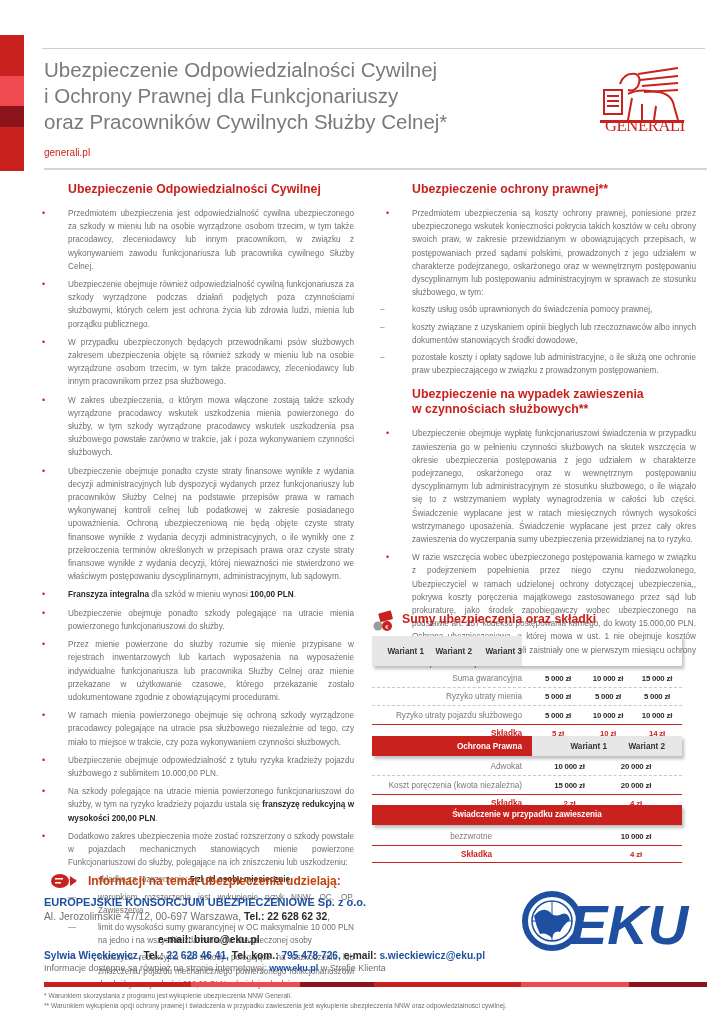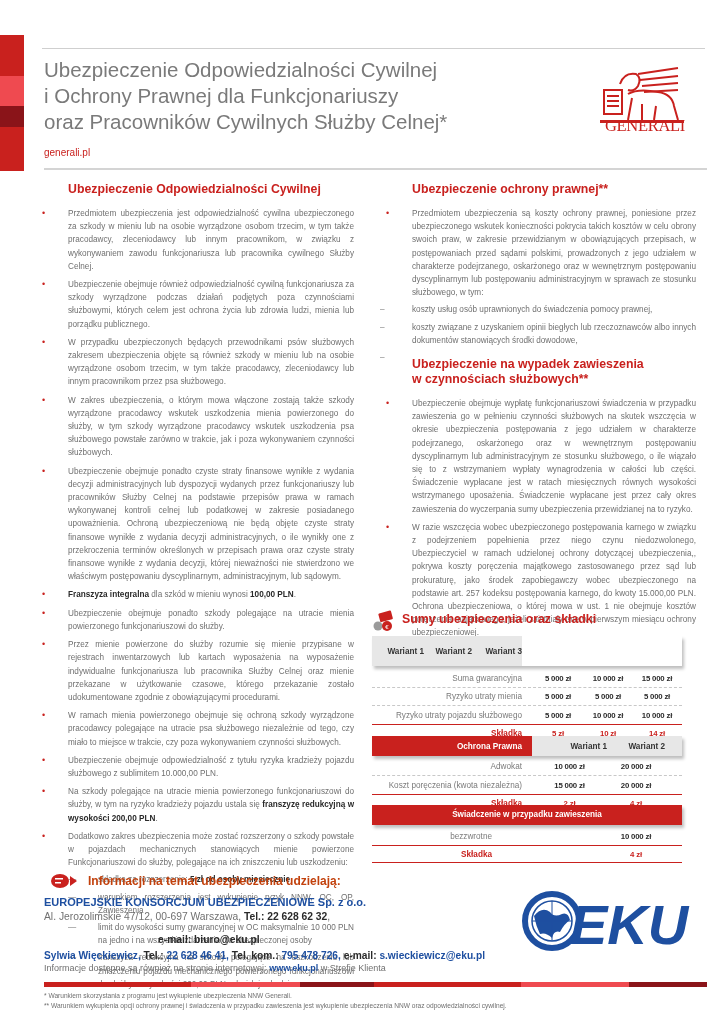--- a/index.html
+++ b/index.html
@@ -127,21 +127,21 @@
   </ul>
 </section>
 
 <section class="col col-right">
   <h2 class="sec-title">Ubezpieczenie ochrony prawnej**</h2>
   <ul class="bul">
     <li><span class="dot">•</span><span>Przedmiotem ubezpieczenia są koszty ochrony prawnej, poniesione przez ubezpieczonego wskutek konieczności pokrycia takich kosztów w celu obrony swoich praw, w zakresie przewidzianym w obowiązujących przepisach, w postępowaniach przed sądami polskimi, prowadzonych z jego udziałem w charakterze podejrzanego, oskarżonego oraz w wewnętrznym postępowaniu dyscyplinarnym lub postępowaniu administracyjnym w sprawach ze stosunku służbowego, w tym:</span>
       <ul class="dash" style="margin-left:-32px;">
         <li style="padding-left:32px;"><span class="dsh">–</span><span>koszty usług osób uprawnionych do świadczenia pomocy prawnej,</span></li>
         <li style="padding-left:32px;"><span class="dsh">–</span><span>koszty związane z uzyskaniem opinii biegłych lub rzeczoznawców albo innych dokumentów stanowiących środki dowodowe,</span></li>
-        <li style="padding-left:32px;"><span class="dsh">–</span></li>
+        <li style="padding-left:32px;"><span class="dsh">–</span><span>pozostałe koszty i opłaty sądowe lub administracyjne, o ile służą one ochronie praw ubezpieczającego w związku z prowadzonym postępowaniem.</span></li>
       </ul>
     </li>
   </ul>
   <h2 class="sec-title" style="margin-top:10px;">
     <span>Ubezpieczenie na wypadek zawieszenia</span><br><span>w czynnościach służbowych**</span>
   </h2>
   <ul class="bul">
     <li><span class="dot">•</span><span>Ubezpieczenie obejmuje wypłatę funkcjonariuszowi świadczenia w przypadku zawieszenia go w pełnieniu czynności służbowych na skutek wszczęcia w okresie ubezpieczenia postępowania z jego udziałem w charakterze podejrzanego, oskarżonego oraz w wewnętrznym postępowaniu dyscyplinarnym lub administracyjnym ze stosunku służbowego, o ile wiązało się to z wstrzymaniem wypłaty wynagrodzenia w całości lub części. Świadczenie wypłacane jest w ratach miesięcznych równych wysokości wstrzymanego uposażenia. Świadczenie wypłacane jest przez cały okres zawieszenia do wyczerpania sumy ubezpieczenia przewidzianej na to ryzyko.</span></li>
     <li><span class="dot">•</span><span>W razie wszczęcia wobec ubezpieczonego postępowania karnego w związku z podejrzeniem popełnienia przez niego czynu niedozwolonego, Ubezpieczyciel w ramach udzielonej ochrony dotyczącej ubezpieczenia,, pokrywa koszty poręczenia majątkowego zastosowanego przez sąd lub prokuraturę, jako środek zapobiegawczy wobec ubezpieczonego na podstawie art. 257 kodeksu postępowania karnego, do kwoty 15.000,00 PLN. Ochrona ubezpieczeniowa, o której mowa w ust. 1 nie obejmuje kosztów poręczenia majątkowego, jeżeli zaistniały one w pierwszym miesiącu ochrony ubezpieczeniowej.</span></li>
   </ul>

